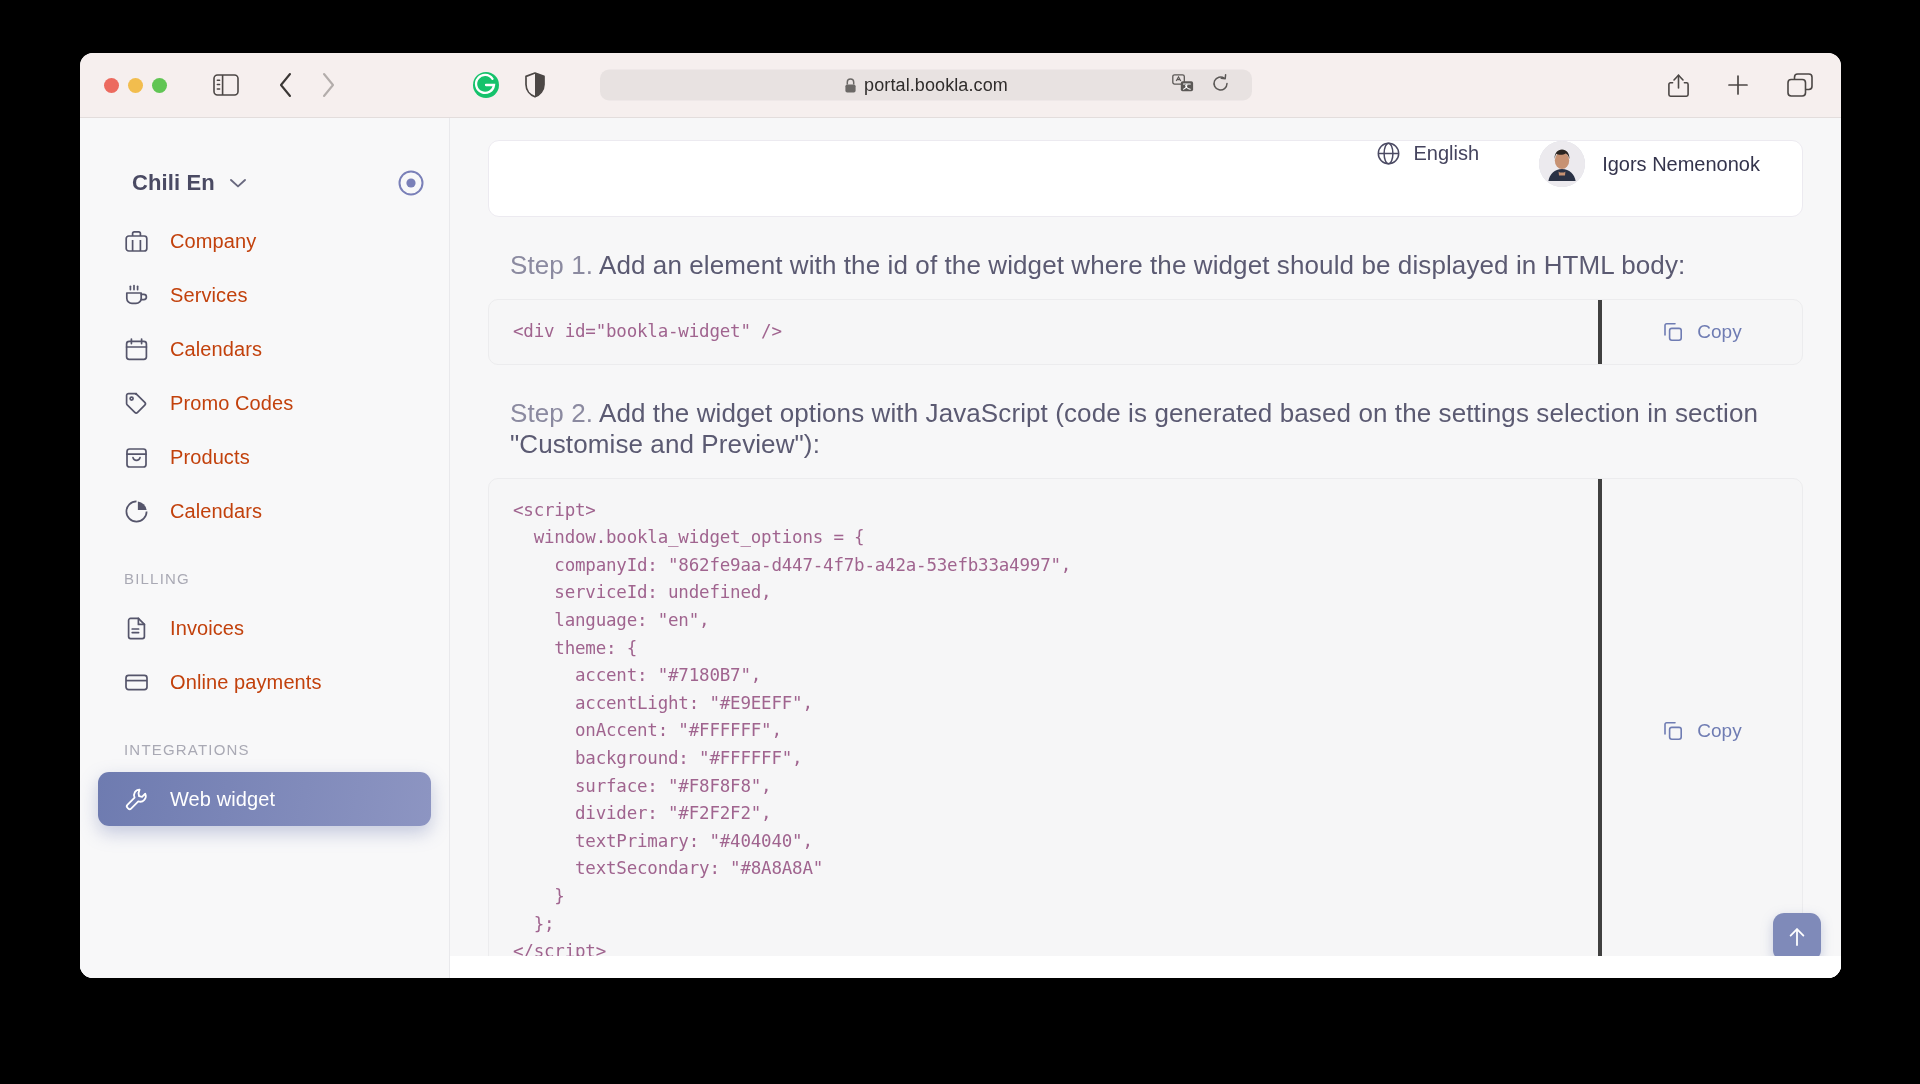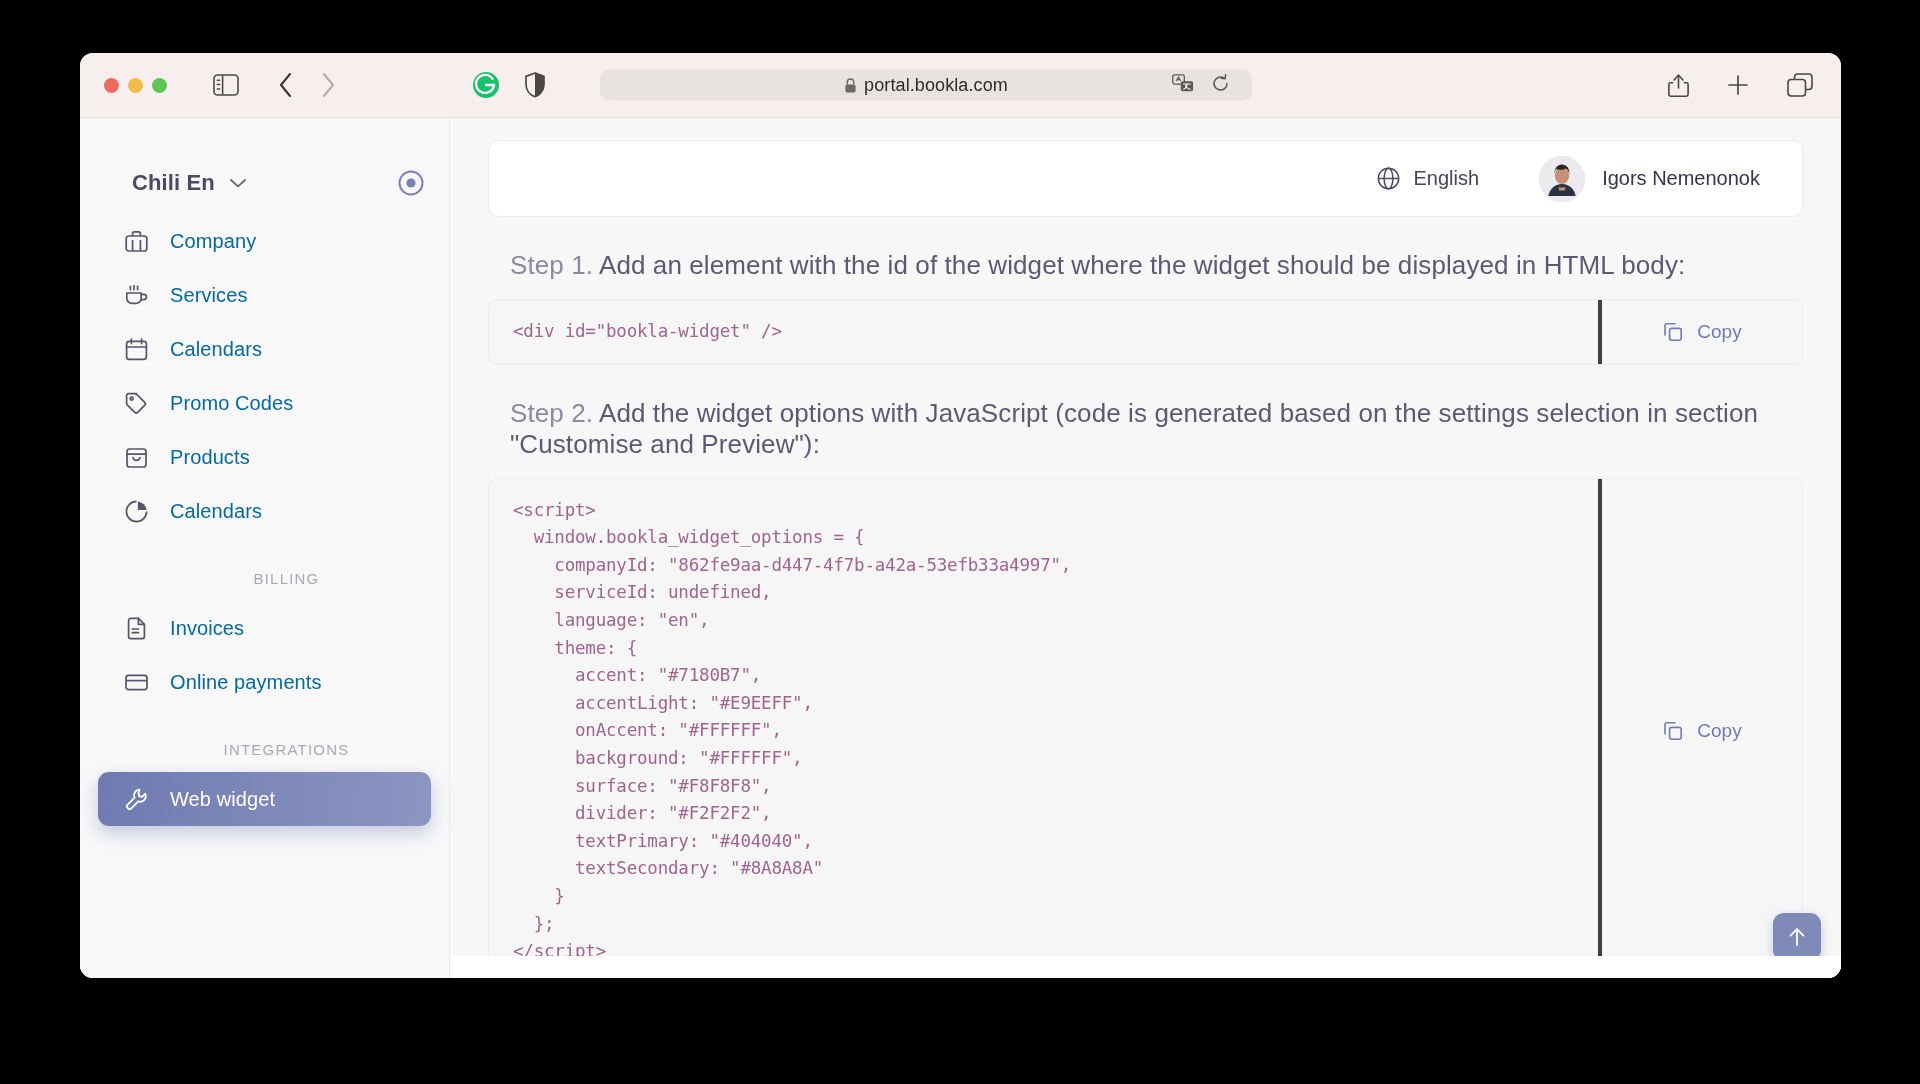--- a/index.html
+++ b/index.html
@@ -93,50 +93,49 @@
   .nav-item {
     display: flex; align-items: center;
     height: 54px;
     margin: 0 18px;
     padding-left: 26px;
     border-radius: 11px;
     color: #4a4a60;
     cursor: default;
   }
   .nav-item .nav-icon { width: 26px; display: flex; align-items: center; justify-content: flex-start; color: #55556b; }
-  .nav-item .nav-label { margin-left: 20px; font-size: 20px; color: #0369a1; letter-spacing: .1px; }
+  .nav-item .nav-label { margin-left: 20px; font-size: 20px; color: #c2410c; letter-spacing: .1px; }
   .nav-item.active {
     background: linear-gradient(100deg, #6e7bb0 0%, #8d95c2 100%);
     box-shadow: 0 7px 18px rgba(110,123,176,.38);
   }
   .nav-item.active .nav-icon { color: #ffffff; }
   .nav-item.active .nav-label { color: #ffffff; }
 
   .nav-section {
     font-size: 15px; letter-spacing: 1.2px;
     color: #a9a9b4; font-weight: normal;
     padding: 32px 0 10px 44px;
-    text-align: center;
   }
 
   
   #main {
     flex: 1 1 auto;
     position: relative;
     background: #f7f7f8;
     padding: 22px 38px 0 38px;
     overflow: hidden;
   }
 
   #top-card {
     height: 77px;
     background: #ffffff;
     border: 1px solid #eceaf0;
     border-radius: 11px;
-    display: flex; align-items: center; justify-content: flex-end;
+    display: flex; align-items: flex-start; justify-content: flex-end;
     padding-right: 42px;
     gap: 0;
   }
   #lang-btn { display: flex; align-items: center; gap: 13px; cursor: default; margin-right: 60px; }
   #lang-label { font-size: 20px; color: #45445e; }
   #user-btn { display: flex; align-items: center; gap: 17px; cursor: default; }
   #avatar {
     width: 46px; height: 46px; border-radius: 50%;
     background: #e9e9ee;
     overflow: hidden; position: relative;

